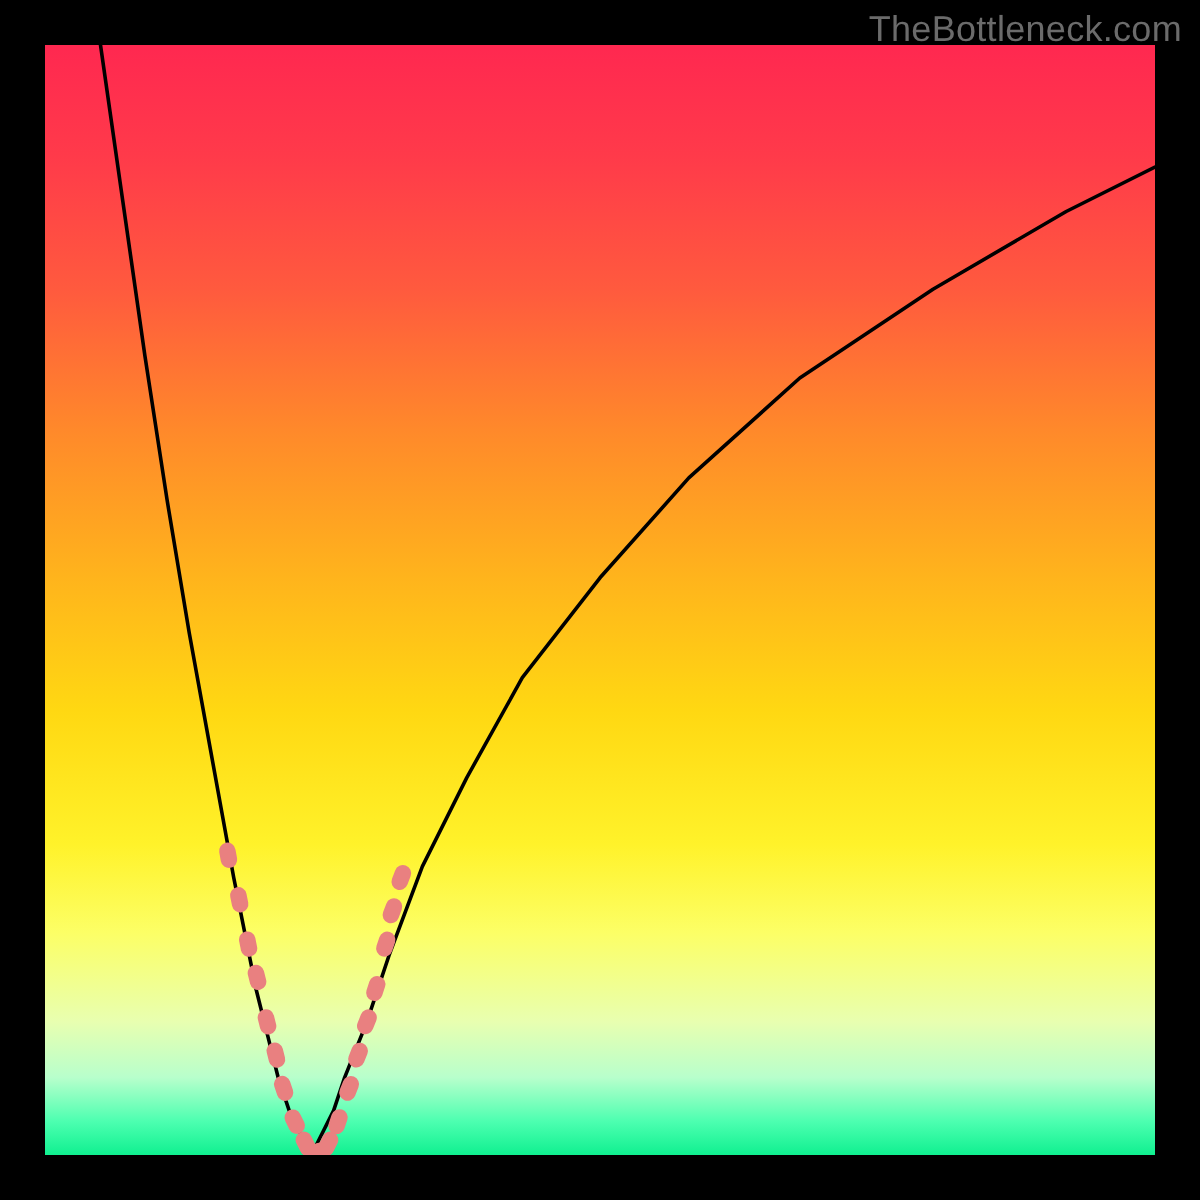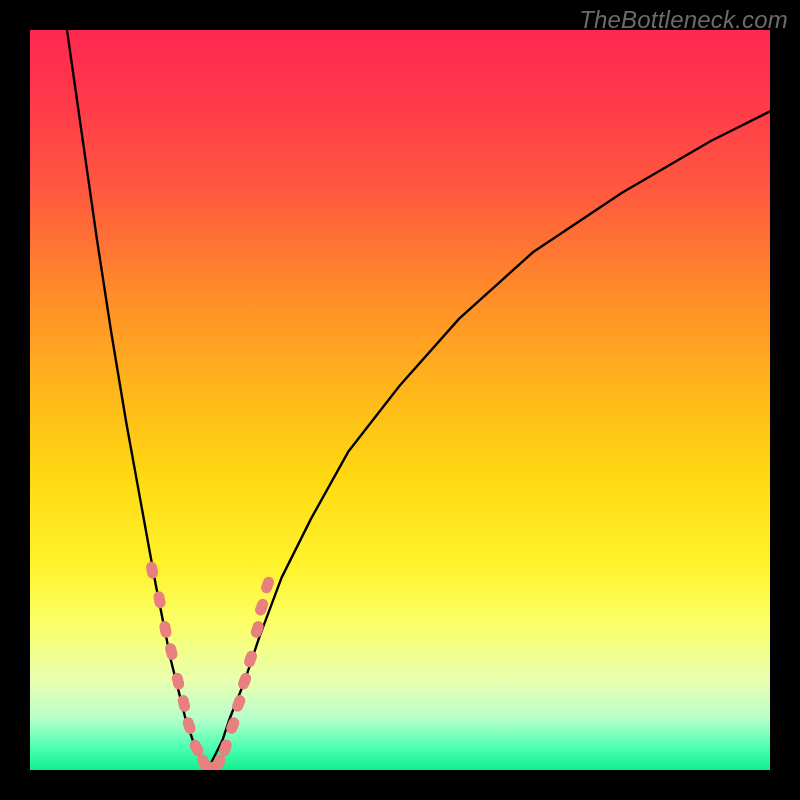--- a/index.html
+++ b/index.html
@@ -11,21 +11,20 @@
     background: #000;
     font-family: Arial, Helvetica, sans-serif;
   }
   .frame {
     position: absolute;
     top: 0;
     left: 0;
     width: 800px;
     height: 800px;
     background: #000;
-    font-style: italic;
   }
   .plot-area {
     position: absolute;
     top: 30px;
     left: 30px;
     width: 740px;
     height: 740px;
     background: linear-gradient(to bottom,
       #ff2850 0%,
       #ff3a4a 10%,

